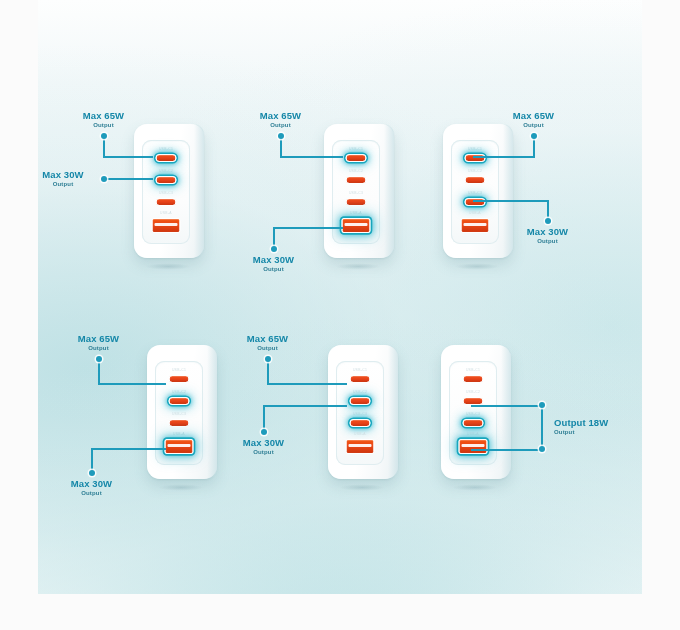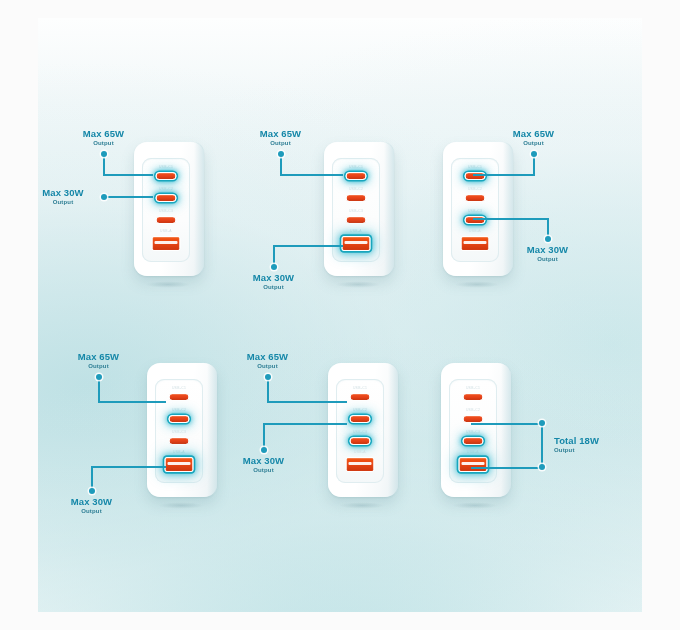--- a/index.html
+++ b/index.html
@@ -10,21 +10,21 @@
     overflow:hidden;
   }
   #stage{
     position:relative;
     width:680px;height:630px;
     background:#fbfbfb;
   }
   
   #panel{
     position:absolute;
-    left:38px;top:18px;
+    left:38px;top:0;
     width:604px;height:594px;
     background:
       radial-gradient(130% 90% at 50% 118%, rgba(176,220,224,0.95) 0%, rgba(198,229,232,0.55) 38%, rgba(255,255,255,0) 72%),
       radial-gradient(120% 70% at 8% 62%, rgba(186,223,227,0.85) 0%, rgba(215,236,238,0.35) 45%, rgba(255,255,255,0) 78%),
       radial-gradient(120% 70% at 95% 55%, rgba(196,229,232,0.7) 0%, rgba(226,241,243,0.3) 48%, rgba(255,255,255,0) 80%),
       linear-gradient(180deg,#fdfefe 0%, #f2f8f9 14%, #e4f1f3 42%, #d6ebed 70%, #e8f4f5 90%, #fbfdfd 100%);
   }
 
   .charger-cell{position:absolute;}
 
@@ -350,19 +350,19 @@
           </div>
         </div>
       </div>
 
       <div class="ln lnH" style="left:63px;top:80px;width:72px;"></div>
       <div class="ln lnH" style="left:63px;top:124px;width:72px;"></div>
       <div class="ln lnV" style="left:133.4px;top:80px;height:45px;"></div>
       <div class="dot" style="left:131.2px;top:77px;"></div>
       <div class="dot" style="left:131.2px;top:121px;"></div>
       <div class="callout lft" style="left:146px;top:92px;width:95px;">
-        <div class="big">Total 18W</div>
+        <div class="big">Output 18W</div>
         <div class="small">Output</div>
       </div>
     </div>
 
   </div>
 </div>
 
 </body></html>

